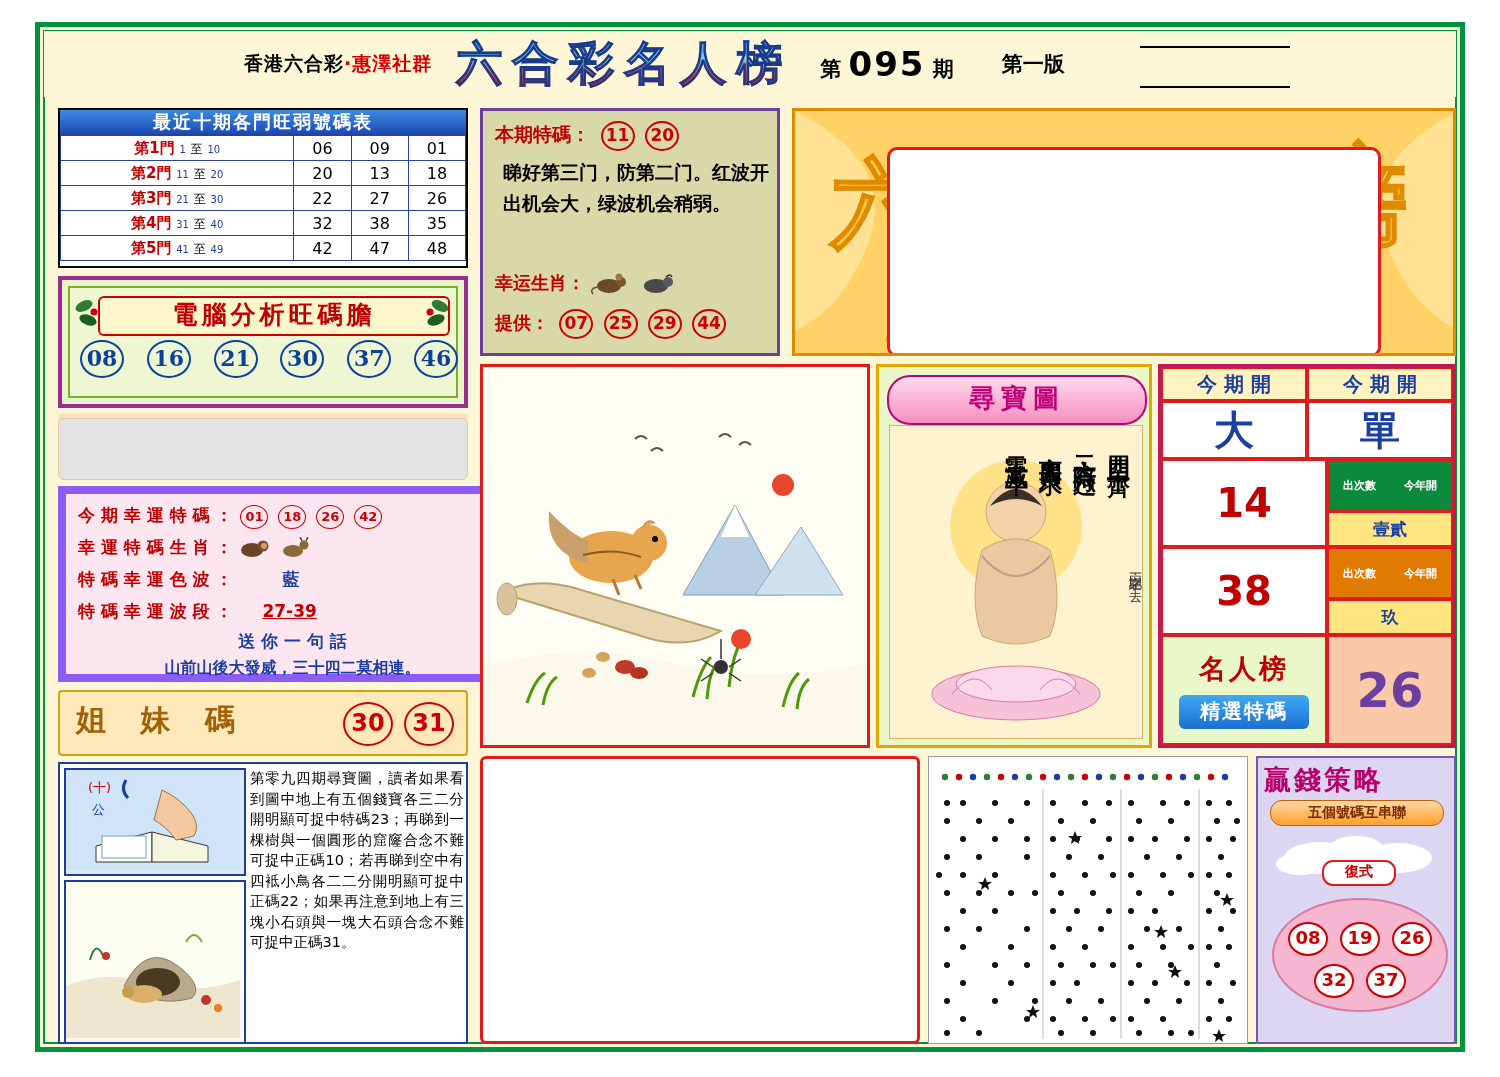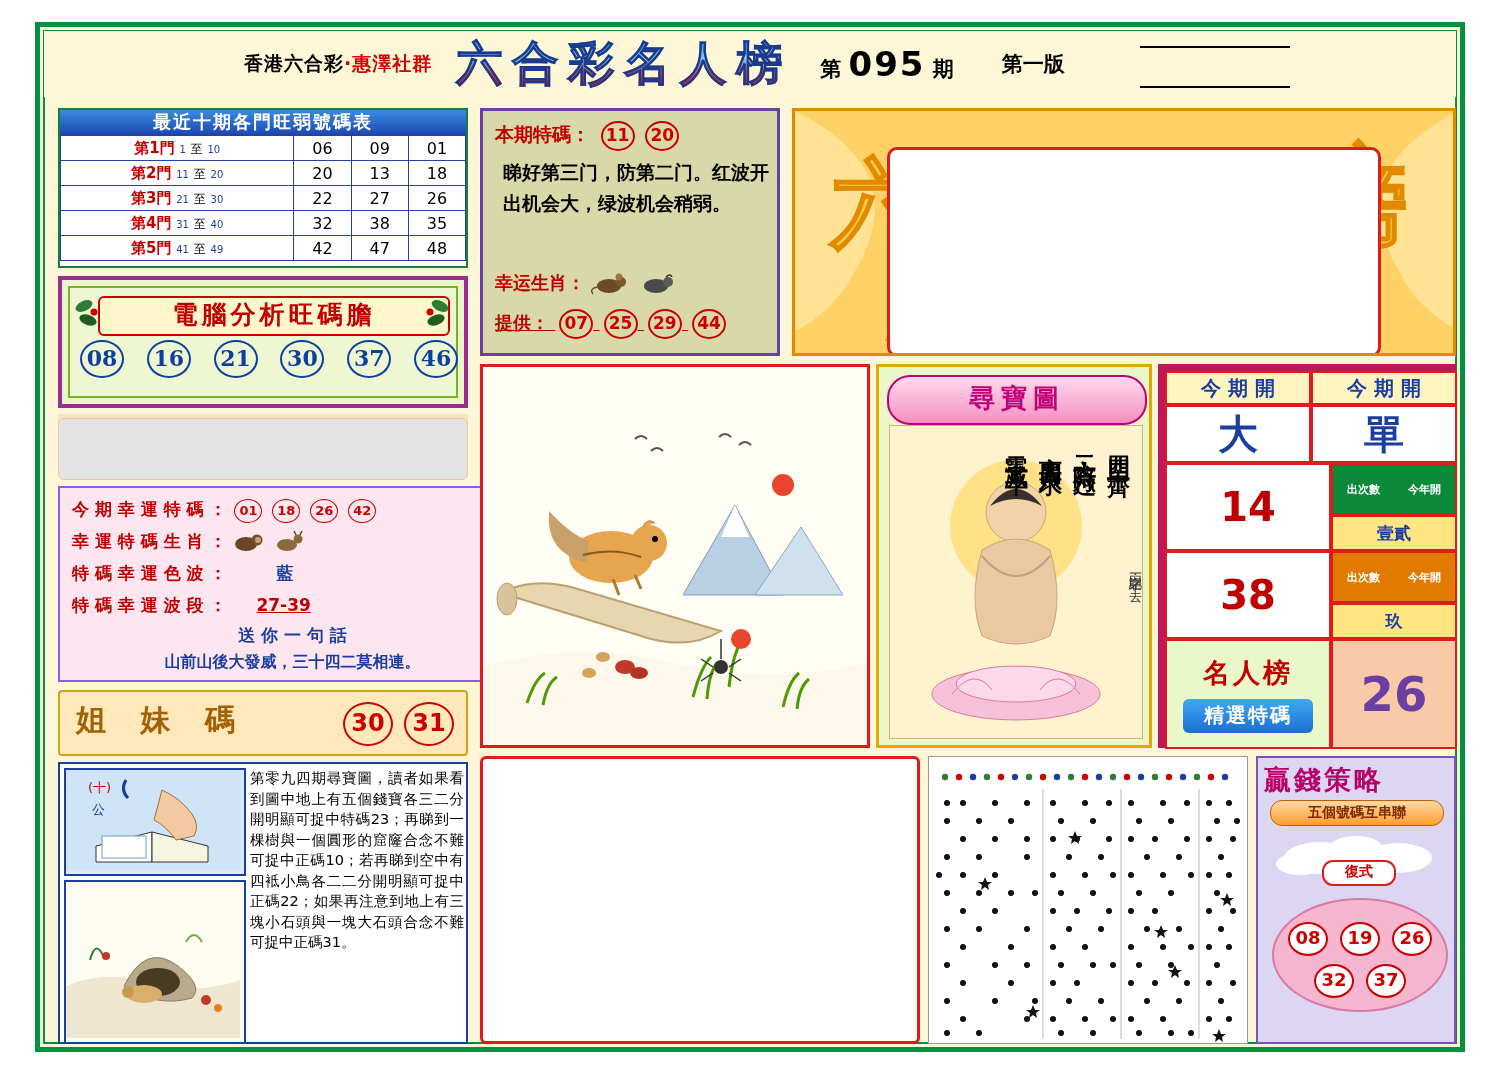--- a/index.html
+++ b/index.html
@@ -19,21 +19,21 @@
   .hdr-issue{margin-left:28px;font-size:21px;color:#000;font-weight:bold;}
   .hdr-issue .num{font-size:34px;letter-spacing:2px;}
   .hdr-ver{margin-left:48px;font-size:21px;font-weight:bold;color:#000;}
   .hdr-rule{position:absolute;left:1140px;top:46px;width:150px;height:2px;background:#000;}
   .hdr-rule2{position:absolute;left:1140px;top:86px;width:150px;height:2px;background:#000;}
 
   
   .box{position:absolute;box-sizing:border-box;}
 
   
-  .tbl-box{left:58px;top:108px;width:410px;height:160px;border:2px solid #15803d;background:#fff;}
+  .tbl-box{left:58px;top:108px;width:410px;height:160px;border:2px solid #000000;background:#fff;}
   .tbl-title{height:24px;background:linear-gradient(180deg,#2f6fd0,#1b3fa0);color:#fff;font-size:18px;font-weight:bold;
     text-align:center;letter-spacing:2px;line-height:24px;border-bottom:1px solid #2b3fa0;
     background-image:linear-gradient(180deg,#3d8ae0 0%,#1b4bb5 100%);}
   table.grid{width:100%;border-collapse:collapse;font-size:15px;}
   table.grid td,table.grid th{border:1px solid #2b3fa0;text-align:center;height:22px;}
   table.grid th{background:#f3f2b0;color:#c00000;font-weight:bold;font-size:15px;}
   .mkey{color:#c00000;font-weight:bold;font-size:15px;}
   .msub{color:#1b3fa0;font-size:10px;}
   .mzhi{color:#000;font-size:12px;}
   .cellnum{color:#000;font-size:16px;}
@@ -45,21 +45,21 @@
     text-align:center;line-height:34px;font-size:25px;font-weight:bold;color:#c00000;letter-spacing:4px;}
   .comp-nums{position:absolute;left:10px;top:52px;width:378px;display:flex;justify-content:space-between;}
   .ball{display:inline-block;width:40px;height:34px;border:2px solid #0b3fa0;border-radius:50%;text-align:center;
     line-height:32px;font-size:22px;font-weight:bold;color:#0b3fa0;font-family:"DejaVu Serif","Liberation Serif",serif;}
 
   
   .grey-box{left:58px;top:418px;width:410px;height:62px;background:#e3e3e3;border:1px solid #e6c9a0;border-radius:6px;}
   .grey-strip{position:absolute;left:58px;top:414px;width:410px;height:8px;background:#f7e3c4;}
 
   
-  .lucky-box{left:58px;top:486px;width:469px;height:196px;border:2px solid #8b5cf6;background:#fde6ef;}
+  .lucky-box{left:58px;top:486px;width:469px;height:196px;border:8px solid #8b5cf6;background:#fde6ef;}
   .lucky-row{position:absolute;font-size:17px;color:#c00000;font-weight:bold;white-space:nowrap;}
   .sball{display:inline-block;width:26px;height:22px;border:1px solid #c00;border-radius:50%;text-align:center;line-height:21px;
     font-size:13px;font-weight:bold;color:#c00;margin:0 2px;}
   .blue-t{color:#1b3fa0;}
   .lucky-send{position:absolute;left:0;width:100%;text-align:center;color:#1b3fa0;font-size:17px;font-weight:bold;}
 
   
   .sis-box{left:58px;top:690px;width:410px;height:66px;border:2px solid #d4a017;background:#ffe9ba;border-radius:4px;}
   .sis-title{position:absolute;left:16px;top:8px;font-size:30px;font-weight:bold;color:#a16207;letter-spacing:12px;
     font-family:"DejaVu Serif","Liberation Serif",serif;}
@@ -73,40 +73,40 @@
   .bl-img2{position:absolute;left:4px;top:116px;width:178px;height:160px;border:2px solid #1b3fa0;background:#fdfdf5;overflow:hidden;}
   .bl-text{position:absolute;left:190px;top:4px;width:214px;font-size:14.5px;line-height:20.5px;color:#000;text-align:justify;}
 
   
   .tema-box{left:480px;top:108px;width:300px;height:248px;border:3px solid #6b3fa0;background:#d8d8a8;}
   .tema-t1{position:absolute;left:12px;top:10px;font-size:19px;font-weight:bold;color:#c00000;}
   .tema-ball{display:inline-block;width:30px;height:26px;border:2px solid #c00;border-radius:50%;text-align:center;line-height:24px;
     font-size:17px;font-weight:bold;color:#c00;margin-left:4px;}
   .tema-p{position:absolute;left:20px;top:46px;width:266px;font-size:19px;line-height:31px;color:#000;font-weight:bold;}
   .tema-zodiac{position:absolute;left:12px;top:160px;font-size:18px;font-weight:bold;color:#c00000;}
-  .tema-supply{position:absolute;left:12px;top:198px;font-size:18px;font-weight:bold;color:#c00000;text-decoration:underline;}
+  .tema-supply{position:absolute;left:12px;top:198px;font-size:18px;font-weight:bold;color:#c00000;}
 
   
   .orn-box{left:792px;top:108px;width:664px;height:248px;border:3px solid #e08a00;background:linear-gradient(135deg,#ffe9a8,#ffd166 60%,#ffc04d);overflow:hidden;}
   .orn-white{position:absolute;left:92px;top:36px;width:488px;height:204px;background:#fff;border:3px solid #e01b1b;border-radius:10px;}
   .orn-big{position:absolute;font-size:96px;font-weight:bold;color:#f7c948;-webkit-text-stroke:2px #e08a00;font-family:"DejaVu Serif","Liberation Serif",serif;}
 
   
   .pic-box{left:480px;top:364px;width:390px;height:384px;border:3px solid #e01b1b;background:#fffdf4;overflow:hidden;}
 
   
   .xb-box{left:876px;top:364px;width:276px;height:384px;border:3px solid #e0a800;background:#eaf7c9;overflow:hidden;}
   .xb-banner{position:absolute;left:8px;top:8px;width:256px;height:46px;background:linear-gradient(180deg,#ffd9ec,#f48fc0);
     border:2px solid #c0007a;border-radius:23px;text-align:center;line-height:42px;font-size:26px;font-weight:bold;color:#c0007a;letter-spacing:6px;}
   .xb-img{position:absolute;left:10px;top:58px;width:252px;height:312px;background:linear-gradient(180deg,#fff6d8,#ffe8c0);border:1px solid #d8b26a;overflow:hidden;}
   .xb-col{position:absolute;top:12px;writing-mode:vertical-rl;font-size:23px;font-weight:bold;color:#000;
     font-family:"DejaVu Serif","Liberation Serif",serif;line-height:26px;letter-spacing:4px;}
 
   
-  .res-box{left:1158px;top:364px;width:298px;height:384px;border:7px solid #be185d;background:#7f1d1d;}
+  .res-box{left:1158px;top:364px;width:298px;height:384px;border:3px solid #be185d;background:#7f1d1d;}
   .res-cell{position:absolute;box-sizing:border-box;border:2px solid #e01b1b;text-align:center;}
   .res-head{background:#fff3c0;color:#1b3fa0;font-size:20px;font-weight:bold;line-height:30px;}
   .res-big{font-size:40px;font-weight:bold;color:#1b3fa0;}
   .res-num{font-size:40px;font-weight:bold;color:#c00000;}
   .green-cell{background:#0b8a3c;color:#fff;font-size:11px;font-weight:bold;}
   .orange-cell{background:#e07b00;color:#fff;font-size:11px;font-weight:bold;}
   .yellow-cell{background:#ffe680;color:#1b3fa0;font-size:17px;font-weight:bold;}
   .mrb{background:#eaf7c9;color:#c00000;}
   .mrb2{background:#f9c9a8;}
 

